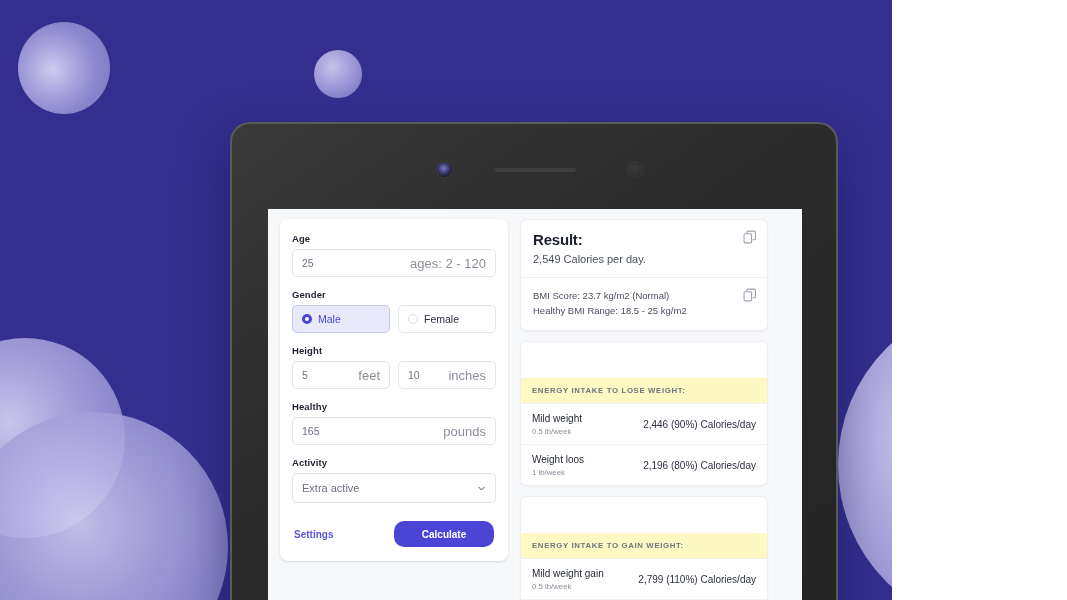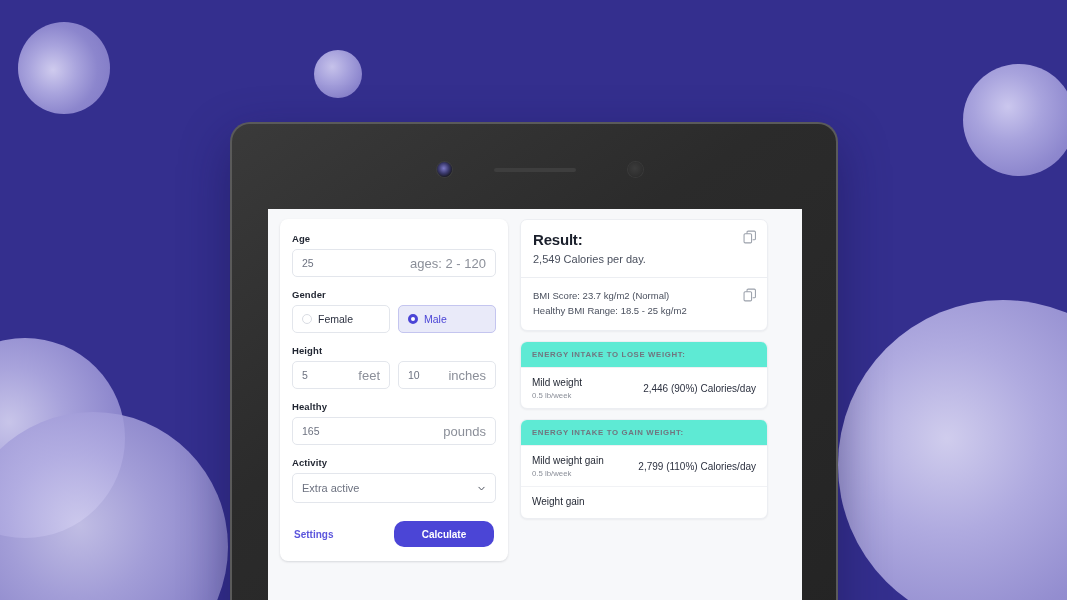--- a/index.html
+++ b/index.html
@@ -6,21 +6,21 @@
 
   html, body {
     width: 1067px;
     height: 600px;
     overflow: hidden;
     font-family: "Liberation Sans", sans-serif;
   }
 
   #scene {
     position: relative;
-    width: 1067px;
+    width: 892px;
     height: 600px;
     background: #342f8e;
     overflow: hidden;
   }
 
   
   .sphere {
     position: absolute;
     border-radius: 50%;
     pointer-events: none;
@@ -265,21 +265,22 @@
     cursor: pointer;
   }
 
   .panel-head {
     padding: 8px 11px;
     font-size: 7.8px;
     font-weight: bold;
     letter-spacing: 0.65px;
     color: #70757f;
     border-bottom: 1px solid #eff0f3;
-    background: #5eead4;
+    background: #fef9c3;
+    margin-top: 36px;
   }
   .intake-row {
     display: flex;
     align-items: center;
     justify-content: space-between;
     padding: 8px 11px;
     border-bottom: 1px solid #f1f2f5;
     gap: 8px;
   }
   .intake-row:last-child { border-bottom: none; }
@@ -324,27 +325,27 @@
       <div id="form-card">
 
         <div class="field-label">Age</div>
         <div class="input-box">
           <span class="input-value">25</span>
           <span class="input-suffix">ages: 2 - 120</span>
         </div>
 
         <div class="field-label spaced">Gender</div>
         <div class="row">
+          <div class="radio-opt selected">
+            <span class="radio-dot"></span>
+            <span class="radio-label">Male</span>
+          </div>
           <div class="radio-opt">
             <span class="radio-dot"></span>
             <span class="radio-label">Female</span>
-          </div>
-          <div class="radio-opt selected">
-            <span class="radio-dot"></span>
-            <span class="radio-label">Male</span>
           </div>
         </div>
 
         <div class="field-label spaced">Height</div>
         <div class="row">
           <div class="input-box">
             <span class="input-value">5</span>
             <span class="input-suffix">feet</span>
           </div>
           <div class="input-box">
@@ -396,20 +397,27 @@
 
         <div class="panel">
           <div class="panel-head">ENERGY INTAKE TO LOSE WEIGHT:</div>
           <div class="intake-row">
             <div>
               <div class="intake-name">Mild weight</div>
               <div class="intake-rate">0.5 lb/week</div>
             </div>
             <div class="intake-val">2,446 (90%) Calories/day</div>
           </div>
+          <div class="intake-row">
+            <div>
+              <div class="intake-name">Weight loos</div>
+              <div class="intake-rate">1 lb/week</div>
+            </div>
+            <div class="intake-val">2,196 (80%) Calories/day</div>
+          </div>
         </div>
 
         <div class="panel">
           <div class="panel-head">ENERGY INTAKE TO GAIN WEIGHT:</div>
           <div class="intake-row">
             <div>
               <div class="intake-name">Mild weight gain</div>
               <div class="intake-rate">0.5 lb/week</div>
             </div>
             <div class="intake-val">2,799 (110%) Calories/day</div>

